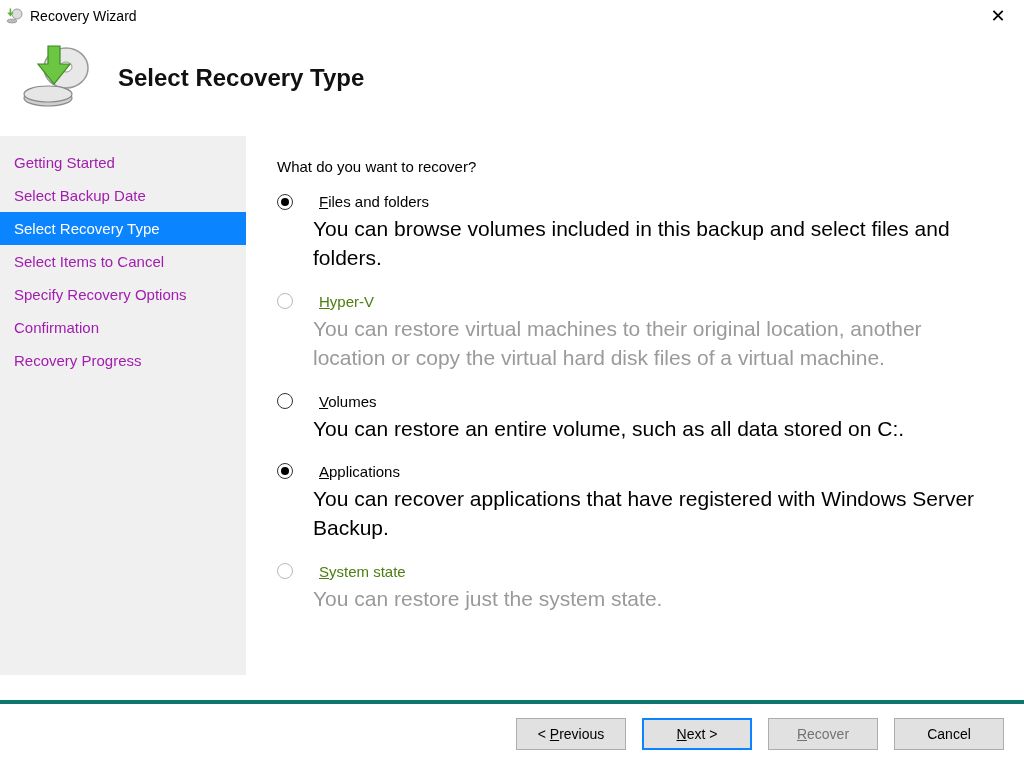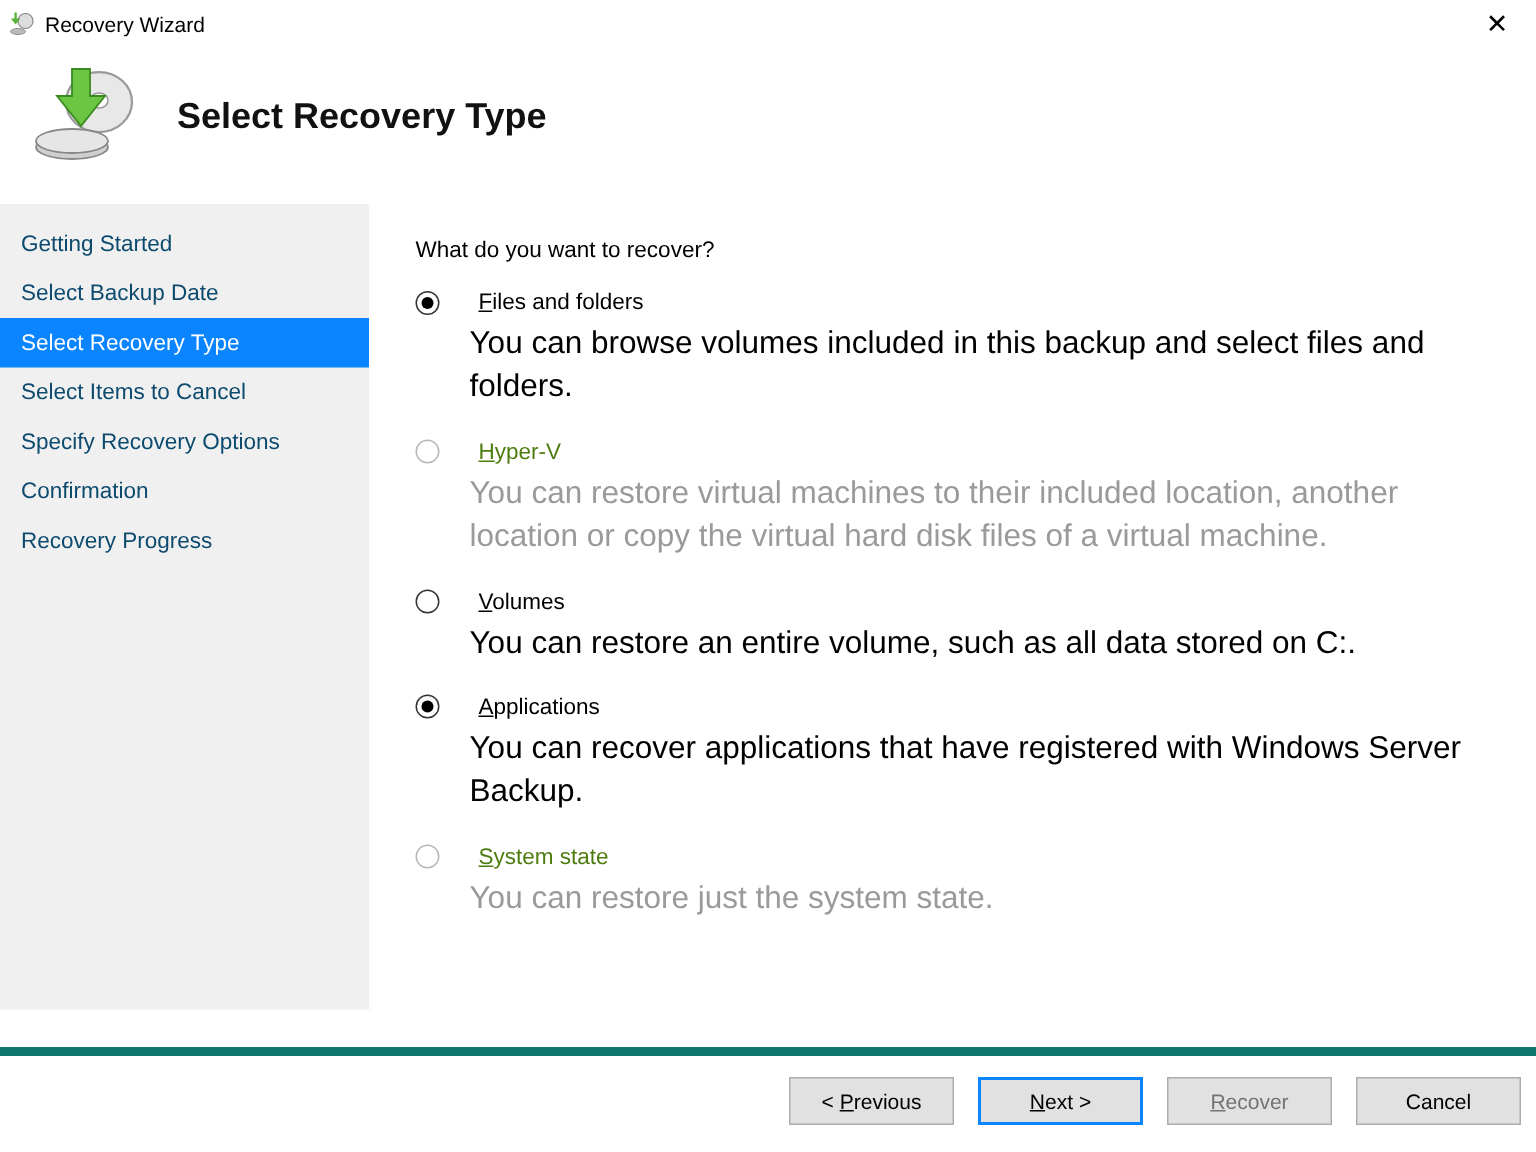--- a/index.html
+++ b/index.html
@@ -48,21 +48,21 @@
     .sidebar {
       width: 247px;
       background: #f0f0f0;
       border-right: 1px solid #fff;
       padding-top: 10px;
     }
     .sidebar-item {
       padding: 8px 14px;
       font-size: 15px;
       cursor: pointer;
-      color: #0c4a6e;
+      color: #a21caf;
     }
     .sidebar-item.selected {
       background: #0a84ff;
       color: #fff;
     }
     .content {
       flex: 1;
       padding: 22px 48px 10px 30px;
       display: flex;
       flex-direction: column;
@@ -89,22 +89,22 @@
     .opt-label { font-size: 15px; }
     .opt-label .accel { text-decoration: underline; }
     .opt-desc {
       font-size: 21px;
       margin-left: 36px;
       margin-top: 4px;
       line-height: 1.4;
       max-width: 670px;
     }
     .footer {
-      border-top: 6px solid #0f766e;
-      padding: 14px 10px 18px 22px;
+      border-top: 4px solid #0f766e;
+      padding: 14px 20px 18px 22px;
       display: flex;
       justify-content: flex-end;
       gap: 16px;
       background: #fff;
       margin-top: 25px;
     }
     .btn {
       min-width: 110px;
       height: 32px;
       background: #e1e1e1;
@@ -167,21 +167,21 @@
             <span class="radio checked"></span>
             <span class="opt-label"><span class="accel">F</span>iles and folders</span>
           </div>
           <div class="opt-desc">You can browse volumes included in this backup and select files and folders.</div>
         </div>
         <div class="option disabled">
           <div class="option-head">
             <span class="radio"></span>
             <span class="opt-label"><span class="accel">H</span>yper-V</span>
           </div>
-          <div class="opt-desc">You can restore virtual machines to their included location, another location or copy the virtual hard disk files of a virtual machine.</div>
+          <div class="opt-desc">You can restore virtual machines to their original location, another location or copy the virtual hard disk files of a virtual machine.</div>
         </div>
         <div class="option">
           <div class="option-head">
             <span class="radio"></span>
             <span class="opt-label"><span class="accel">V</span>olumes</span>
           </div>
           <div class="opt-desc">You can restore an entire volume, such as all data stored on C:.</div>
         </div>
         <div class="option">
           <div class="option-head">

